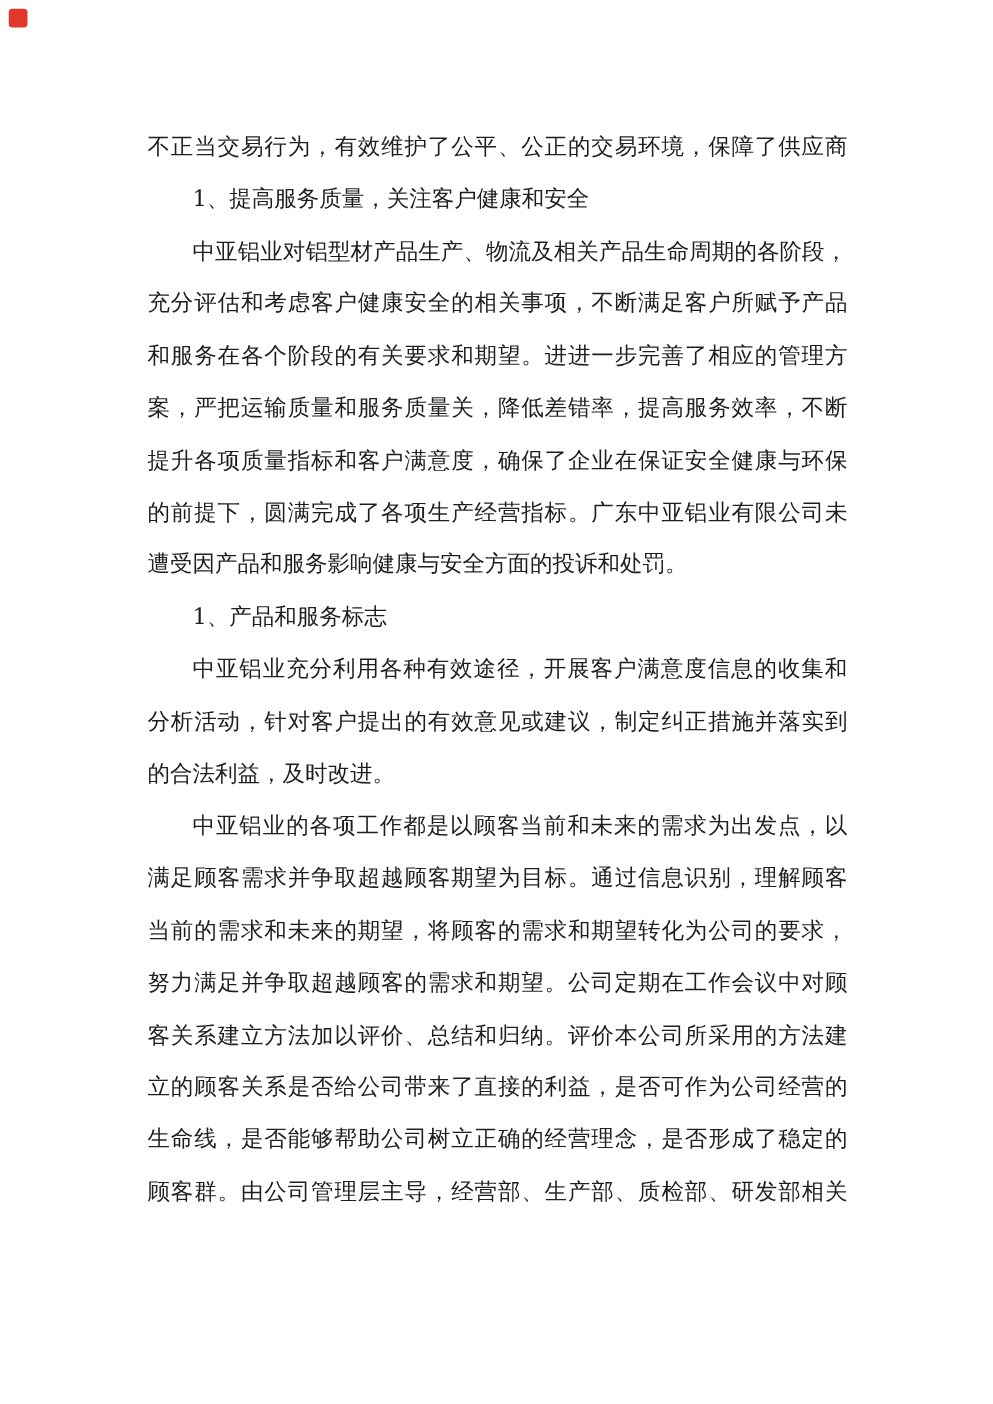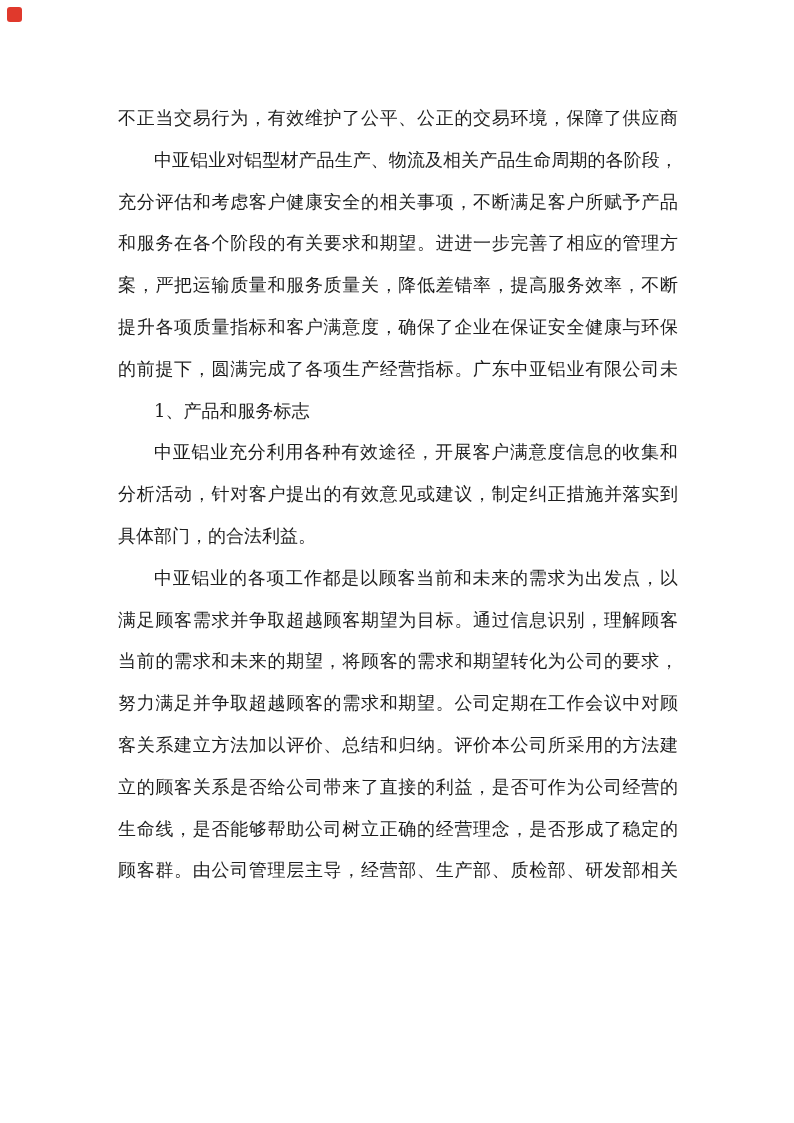--- a/index.html
+++ b/index.html
@@ -80,20 +80,21 @@
         <span>环</span>
         <span>境</span>
         <span>，</span>
         <span>保</span>
         <span>障</span>
         <span>了</span>
         <span>供</span>
         <span>应</span>
         <span>商</span>
       </div>
+      <div class="line indent">1、提高服务质量，关注客户健康和安全</div>
       <div class="line indent full">
         <span>中</span>
         <span>亚</span>
         <span>铝</span>
         <span>业</span>
         <span>对</span>
         <span>铝</span>
         <span>型</span>
         <span>材</span>
         <span>产</span>
@@ -271,20 +272,21 @@
         <span>中</span>
         <span>亚</span>
         <span>铝</span>
         <span>业</span>
         <span>有</span>
         <span>限</span>
         <span>公</span>
         <span>司</span>
         <span>未</span>
       </div>
+      <div class="line">遭受因产品和服务影响健康与安全方面的投诉和处罚。</div>
       <div class="line indent">1、产品和服务标志</div>
       <div class="line indent full">
         <span>中</span>
         <span>亚</span>
         <span>铝</span>
         <span>业</span>
         <span>充</span>
         <span>分</span>
         <span>利</span>
         <span>用</span>
@@ -334,21 +336,21 @@
         <span>定</span>
         <span>纠</span>
         <span>正</span>
         <span>措</span>
         <span>施</span>
         <span>并</span>
         <span>落</span>
         <span>实</span>
         <span>到</span>
       </div>
-      <div class="line">具体部门，的合法利益。</div>
+      <div class="line">的合法利益，及时改进。</div>
       <div class="line indent full">
         <span>中</span>
         <span>亚</span>
         <span>铝</span>
         <span>业</span>
         <span>的</span>
         <span>各</span>
         <span>项</span>
         <span>工</span>
         <span>作</span>

